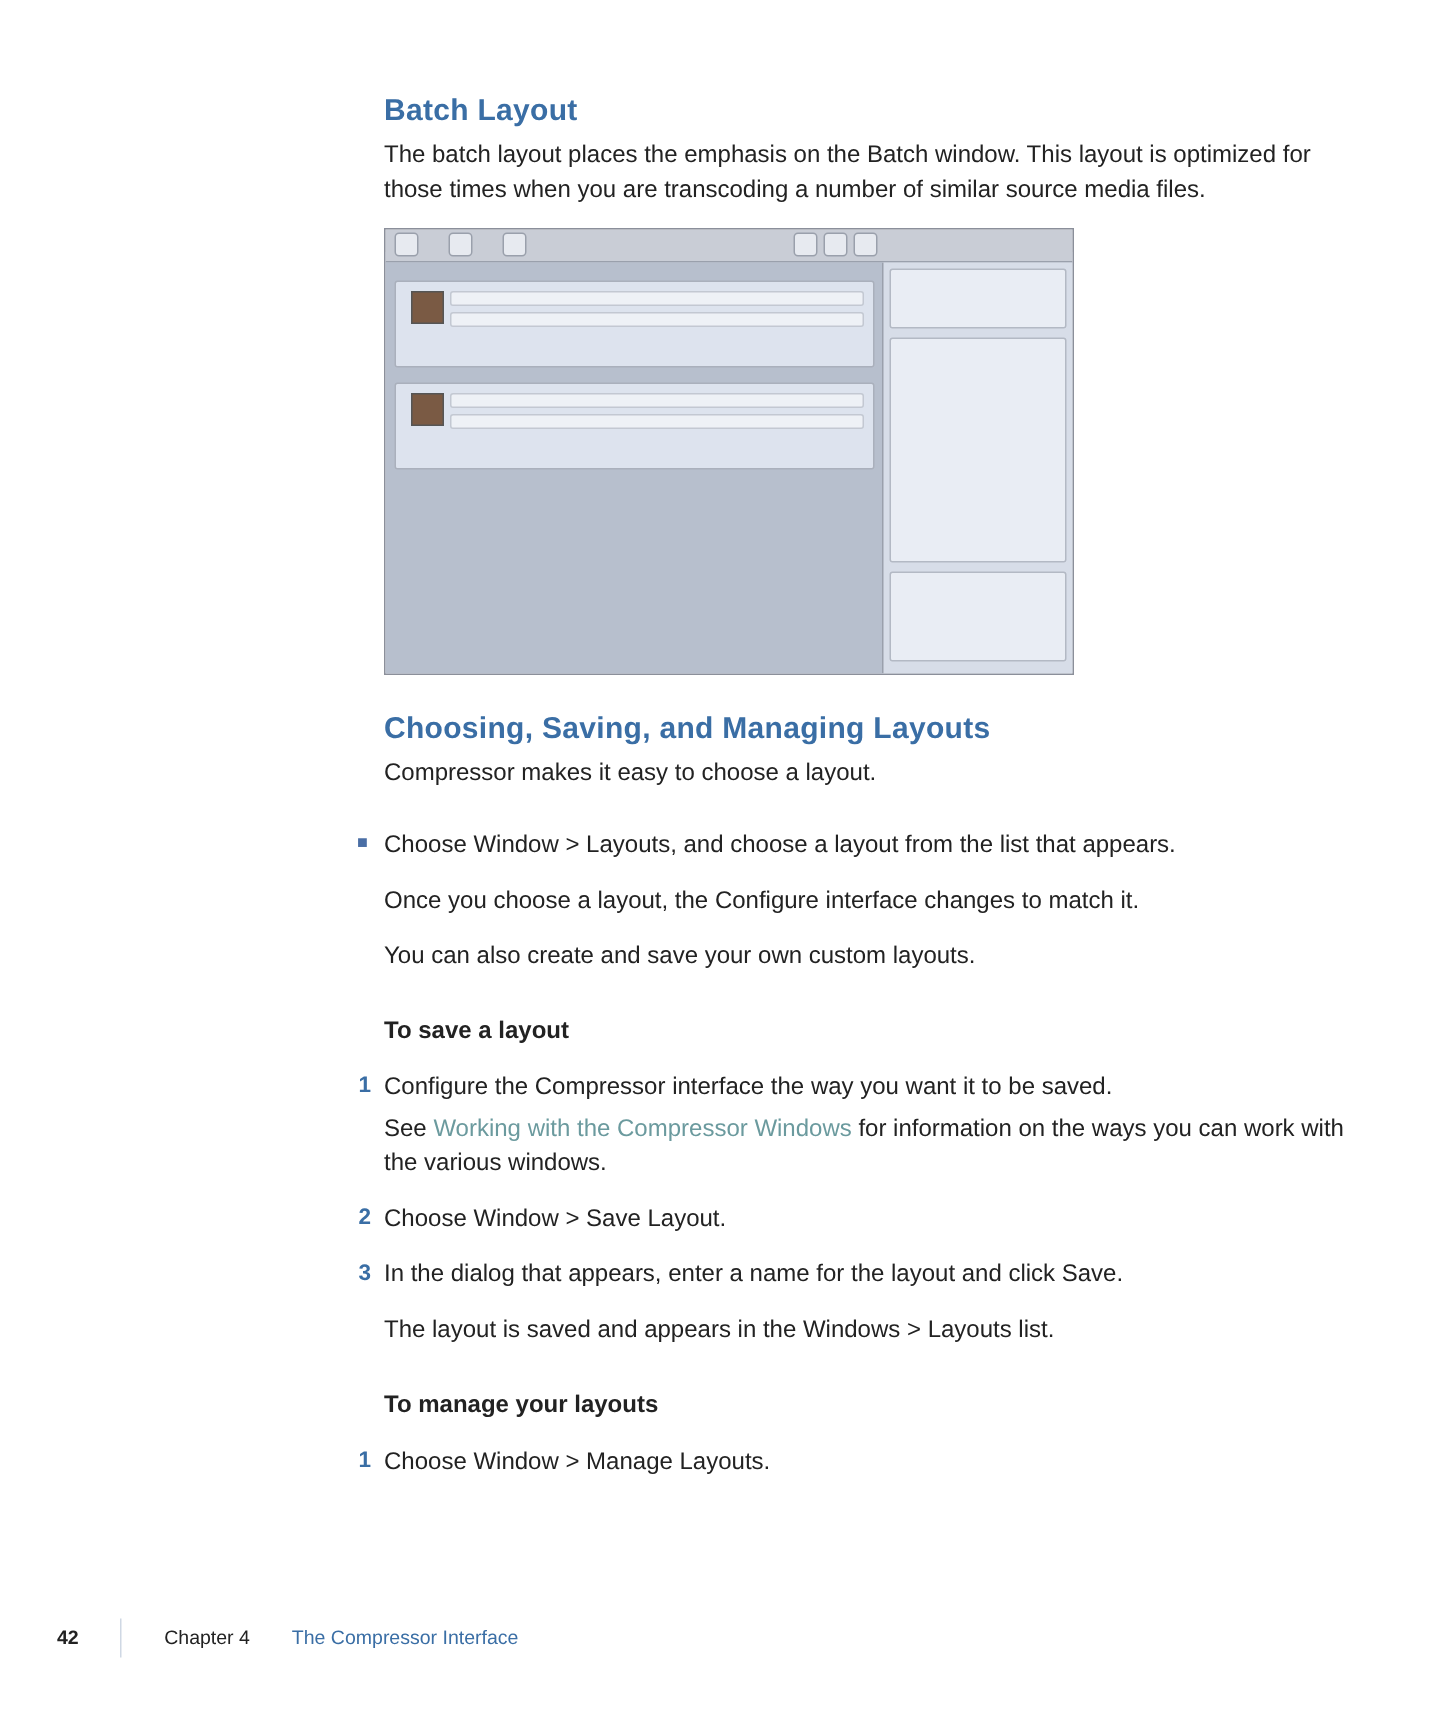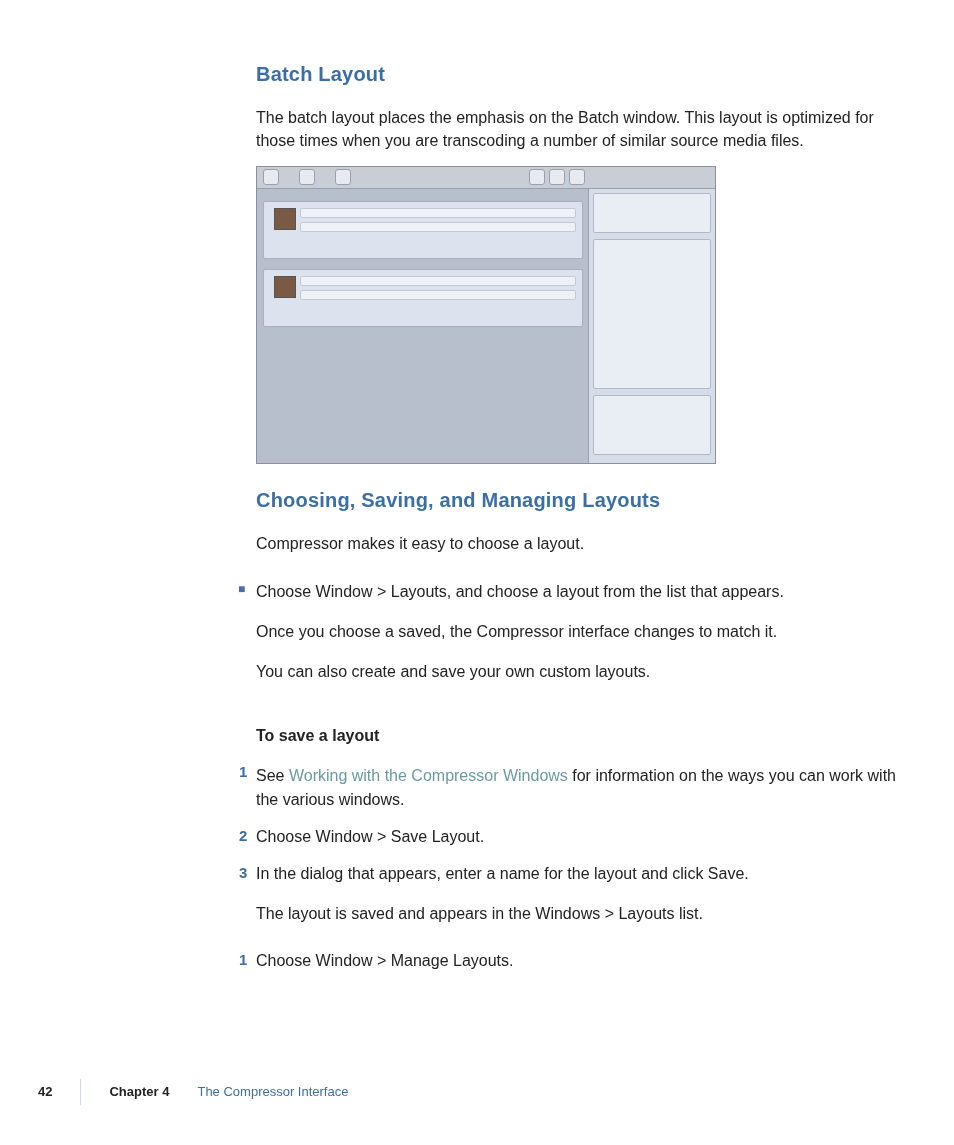--- a/index.html
+++ b/index.html
@@ -26,21 +26,21 @@
     top:60px;
     width:645px;
   }
   h2{
     color:var(--blue-heading);
     font-weight:600;
     font-size:20px;
     margin:0 0 2px 0;
     letter-spacing:.2px;
   }
-  p{margin:17px 0 14px 0}
+  p{margin:3px 0 14px 0}
   .gap{height:10px}
   .bold{font-weight:600}
   .link{color:var(--link-teal)}
 
   
   .item{position:relative;margin:0 0 14px 0}
   .item .mk{
     position:absolute;left:-18px;top:3px;
     color:#4a6ea5;font-size:12px;line-height:1;
   }
@@ -71,21 +71,21 @@
   .shot .thumb{position:absolute;left:10px;width:22px;height:22px;background:#7a5a44;border:1px solid #555}
   .shot .side-box{position:absolute;left:4px;right:4px;background:#e9edf4;border:1px solid #b3b9c4;border-radius:2px}
 
   
   .footer{
     position:absolute;left:38px;right:60px;bottom:40px;
     display:flex;align-items:center;gap:28px;font-size:13px;
   }
   .footer .pg{font-weight:600}
   .footer .vline{width:1px;height:26px;background:var(--footer-line)}
-  .footer .ch{font-weight:700}
+  .footer .ch{font-weight:400}
   .footer .title{color:var(--blue-heading)}
 </style>
 </head>
 <body>
 
 <div class="page">
 
   <h2>Batch Layout</h2>
   <p>The batch layout places the emphasis on the Batch window. This layout is optimized for those times when you are transcoding a number of similar source media files.</p>
 
@@ -118,46 +118,48 @@
   </div>
 
   <h2>Choosing, Saving, and Managing Layouts</h2>
   <p>Compressor makes it easy to choose a layout.</p>
 
   <div class="gap"></div>
   <div class="item">
     <span class="mk">■</span>
     <span>Choose Window &gt; Layouts, and choose a layout from the list that appears.</span>
   </div>
-  <p>Once you choose a saved, the Compressor interface changes to match it.</p>
+  <p>Once you choose a layout, the Configure interface changes to match it.</p>
   <p>You can also create and save your own custom layouts.</p>
 
   <div class="gap"></div>
   <p class="bold">To save a layout</p>
 
   <div class="step" style="margin-bottom:4px">
     <span class="mk">1</span>
+    <span>Configure the Compressor interface the way you want it to be saved.</span>
   </div>
   <p>
     <span>See </span><span class="link">Working with the Compressor Windows</span><span> for information on the ways you can work with the various windows.</span>
   </p>
 
   <div class="step">
     <span class="mk">2</span>
     <span>Choose Window &gt; Save Layout.</span>
   </div>
 
   <div class="step">
     <span class="mk">3</span>
     <span>In the dialog that appears, enter a name for the layout and click Save.</span>
   </div>
 
   <p>The layout is saved and appears in the Windows &gt; Layouts list.</p>
 
   <div class="gap"></div>
+  <p class="bold">To manage your layouts</p>
   <div class="step">
     <span class="mk">1</span>
     <span>Choose Window &gt; Manage Layouts.</span>
   </div>
 
 </div>
 
 <div class="footer">
   <span class="pg">42</span>
   <span class="vline"></span>

